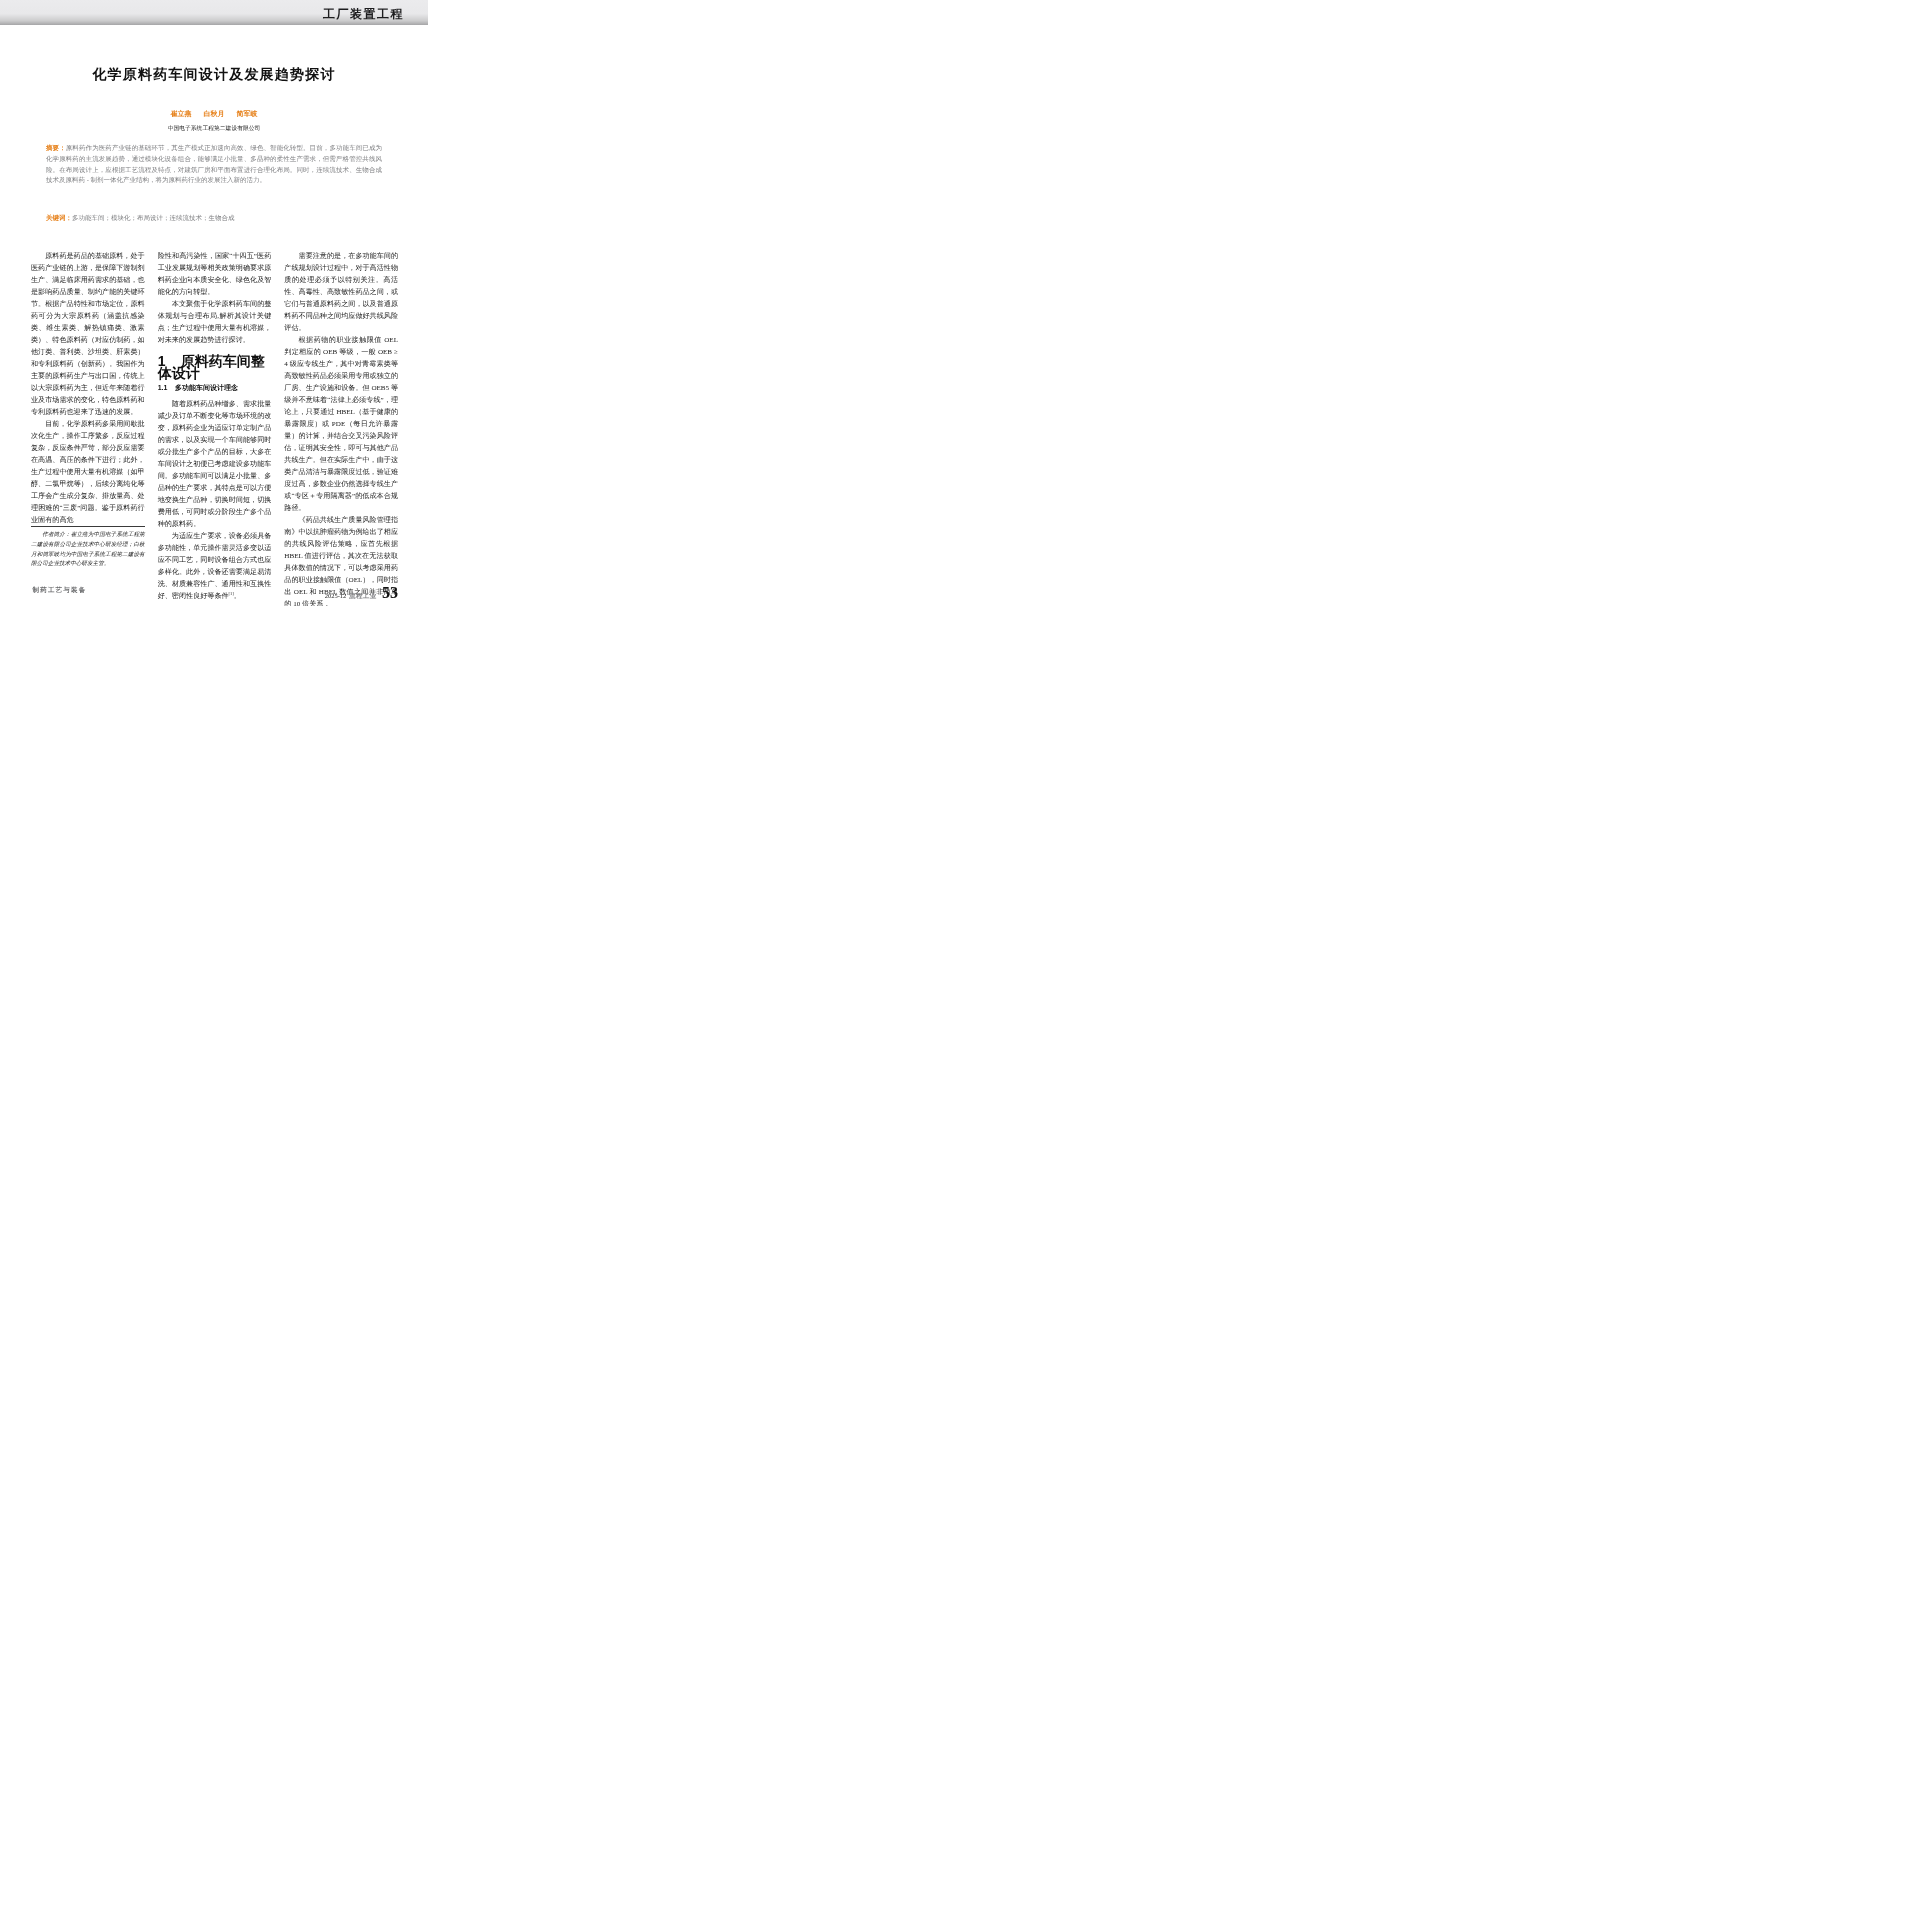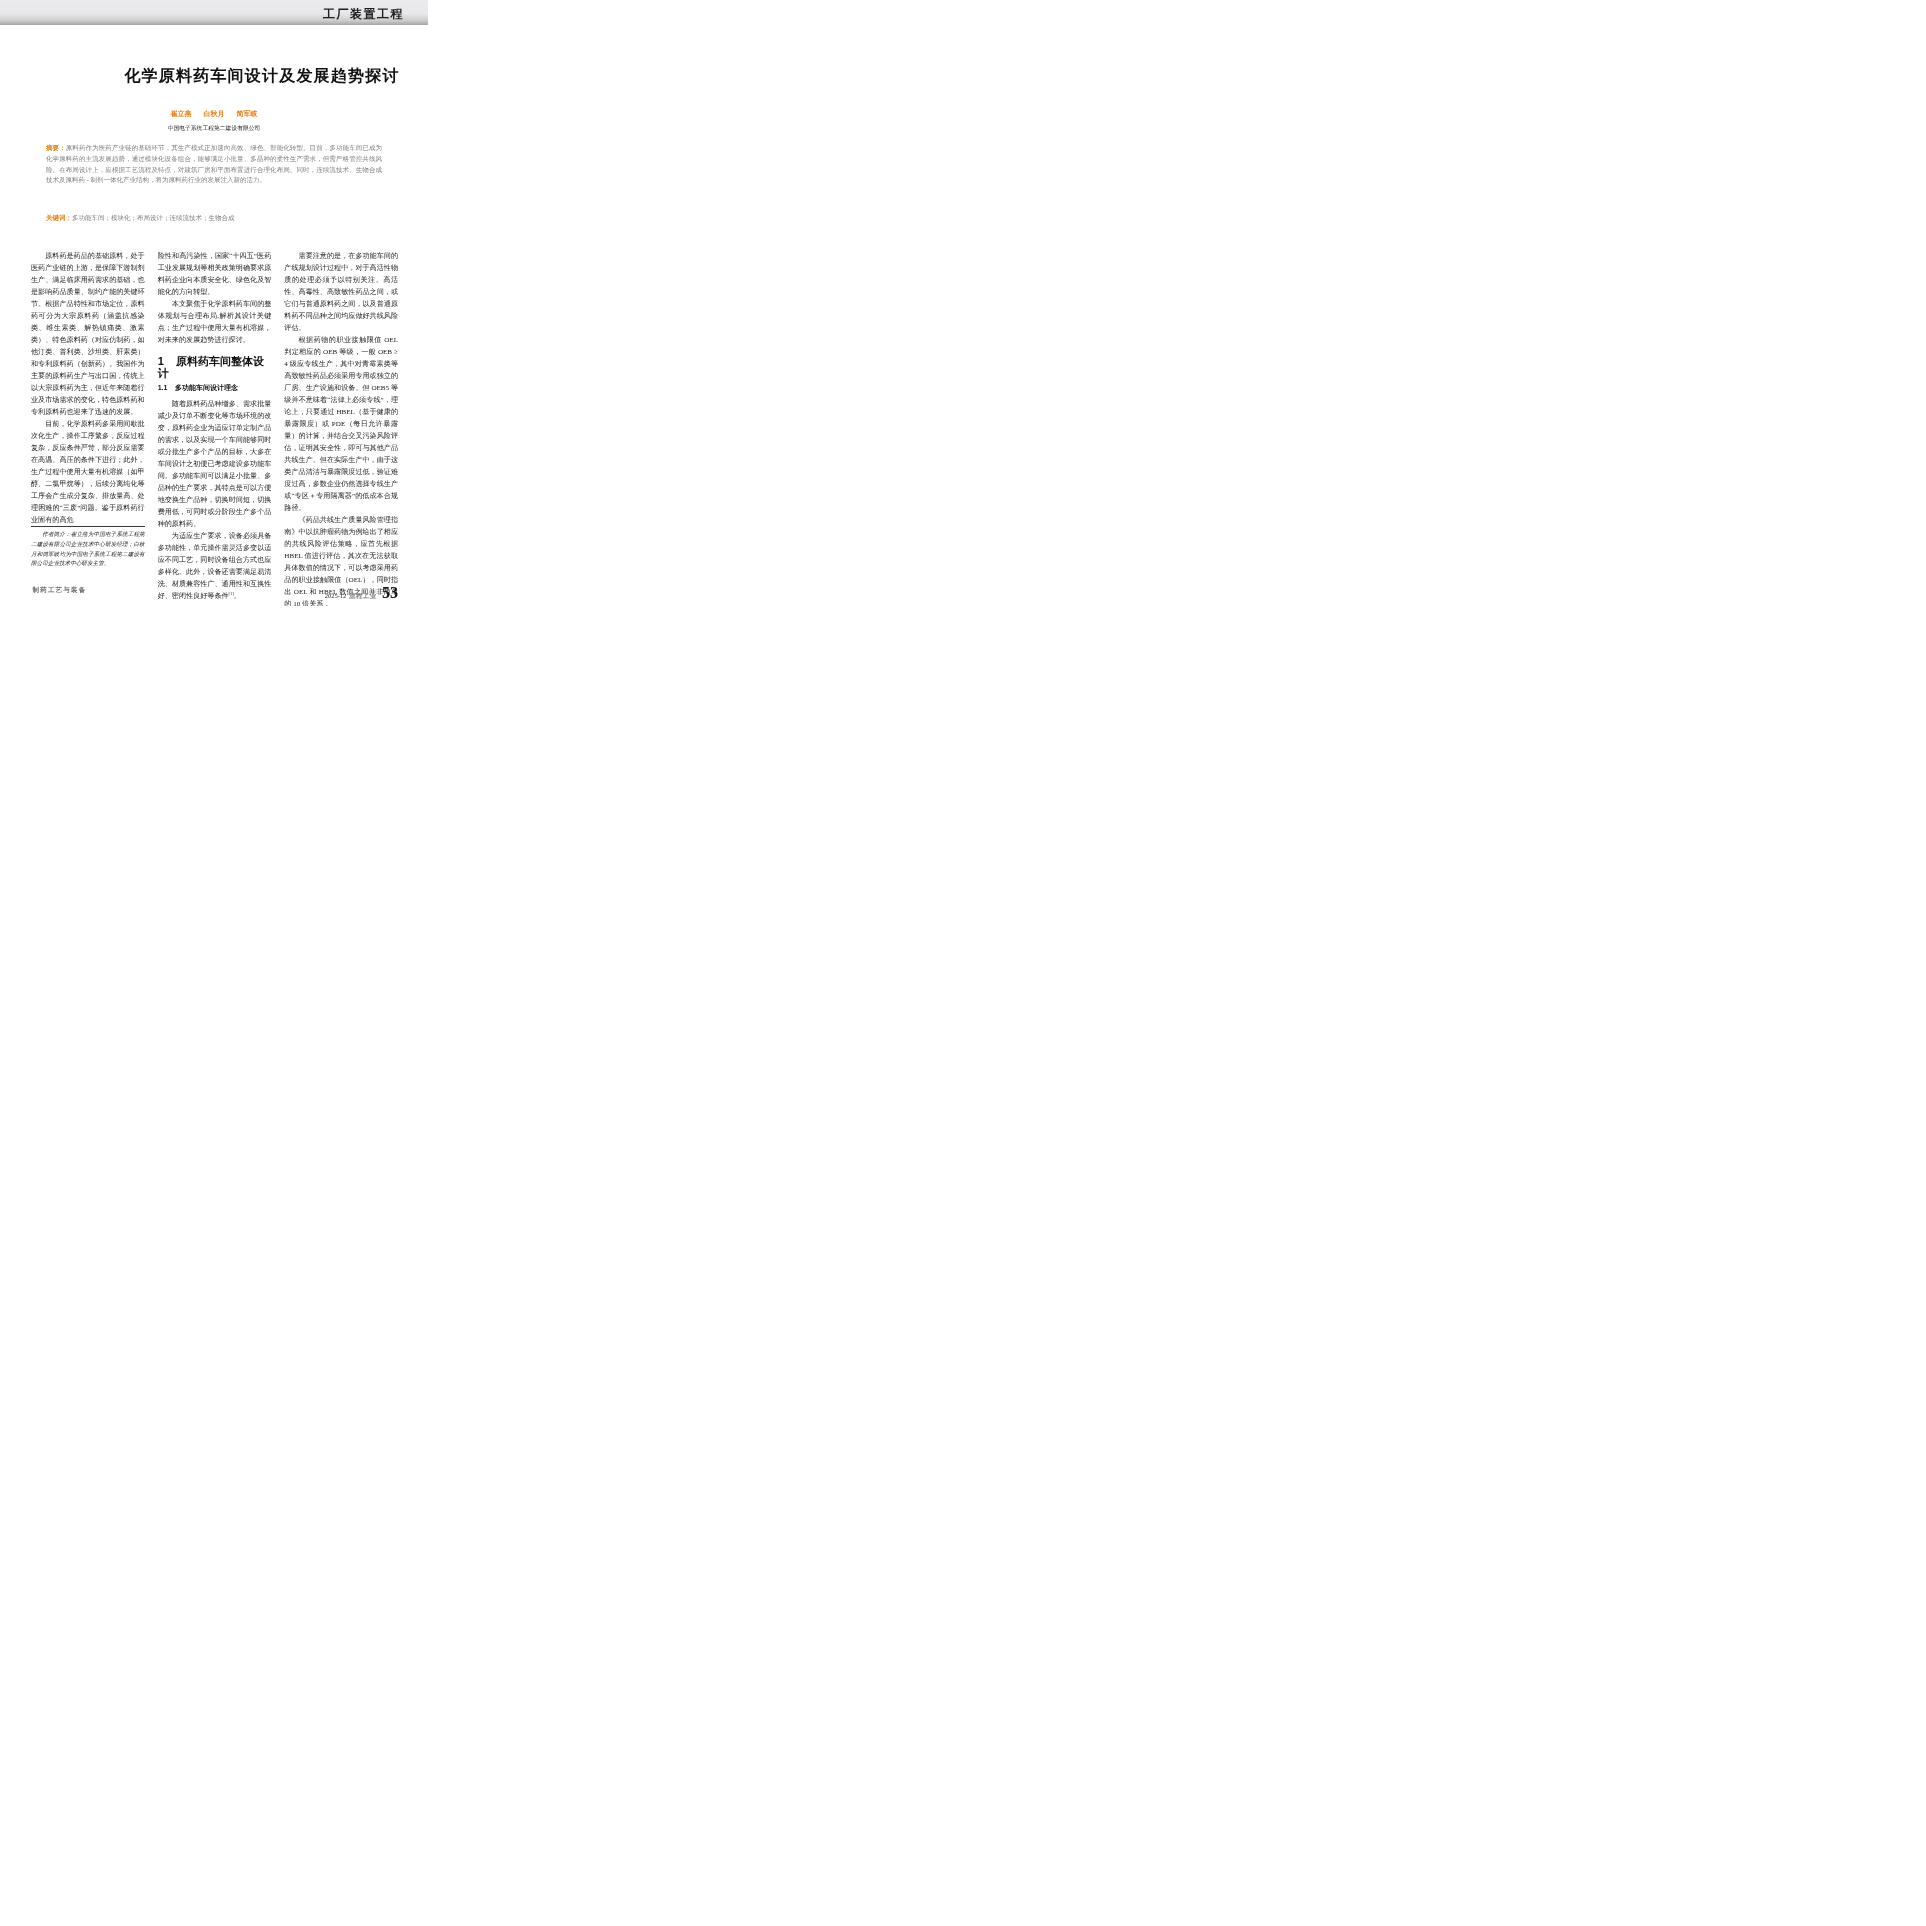--- a/index.html
+++ b/index.html
@@ -18,21 +18,21 @@
   }
   .band-text{
     position:absolute;right:24px;top:5.8px;
     font-family:"Liberation Sans", sans-serif;
     font-weight:bold;font-size:12px;letter-spacing:1.5px;color:#1d1d1f;
   }
   .title{
     position:absolute;top:66px;left:0;width:100%;margin:0;
     text-align:center;
     font-family:"Liberation Sans", sans-serif;
-    font-weight:bold;font-size:16px;letter-spacing:1.2px;color:#111;padding-left:48px;
+    font-weight:bold;font-size:14px;letter-spacing:1.2px;color:#111;
   }
   .authors{
     position:absolute;top:109px;left:0;width:100%;
     text-align:center;
     font-family:"Liberation Sans", sans-serif;
     font-weight:bold;font-size:7px;
   }
   .author{margin:0 5px;}
   .affiliation{
     position:absolute;top:124px;left:0;width:100%;
@@ -57,21 +57,21 @@
   .col{
     position:relative;width:119px;height:320px;
     font-size:7.1px;line-height:12px;
     text-align:justify;text-justify:inter-ideograph;
   }
   .para{margin:0;text-indent:2em;}
   .para.no-indent{text-indent:0;}
   .h1{
     margin:10px 0 3.9px 0;
     font-family:"Liberation Sans", sans-serif;
-    font-weight:bold;font-size:11px;line-height:11.6px;color:#111;
+    font-weight:bold;font-size:14px;line-height:11.6px;color:#111;
     text-indent:0;text-align:left;
   }
   .h2{
     margin:0 0 4.6px 0;
     font-family:"Liberation Sans", sans-serif;
     font-weight:bold;font-size:7px;line-height:10px;color:#111;
     text-indent:0;text-align:left;
   }
   .hnum{margin-right:1.1em;}
   .ref{font-size:0.62em;line-height:0;}

